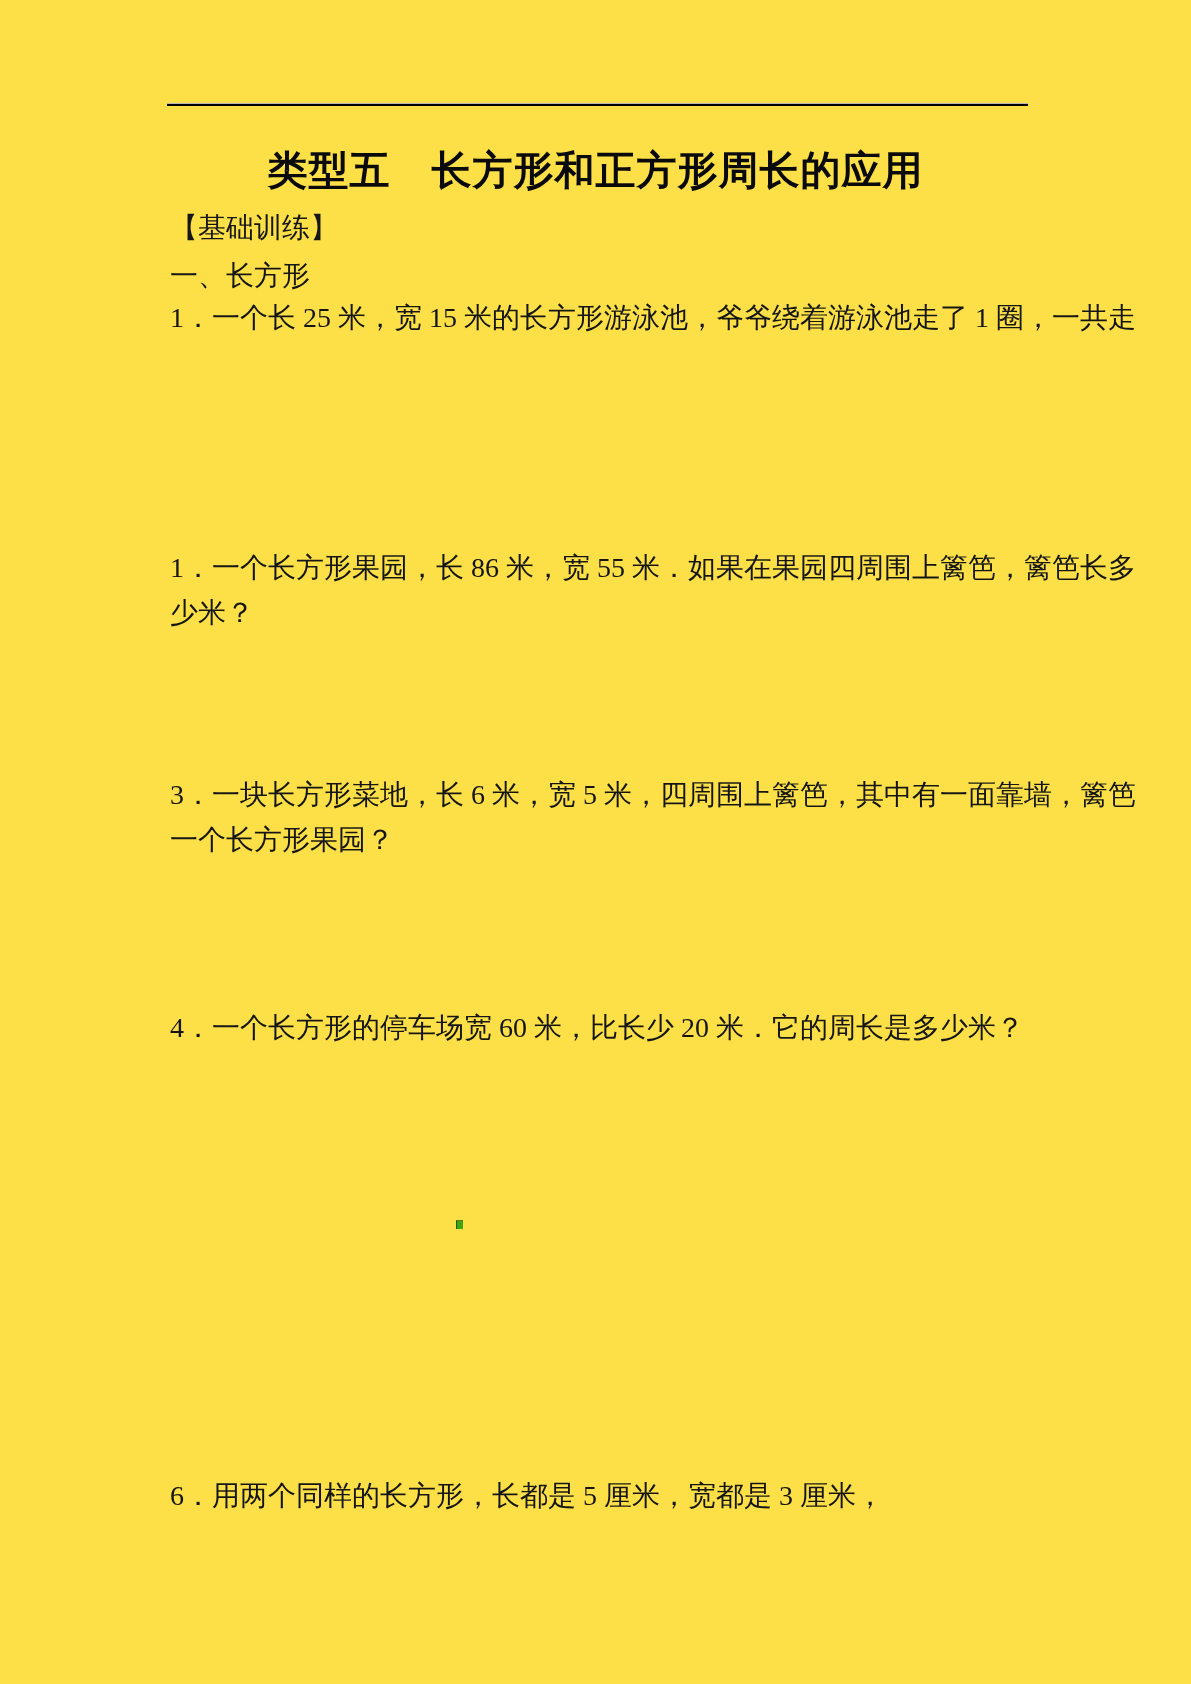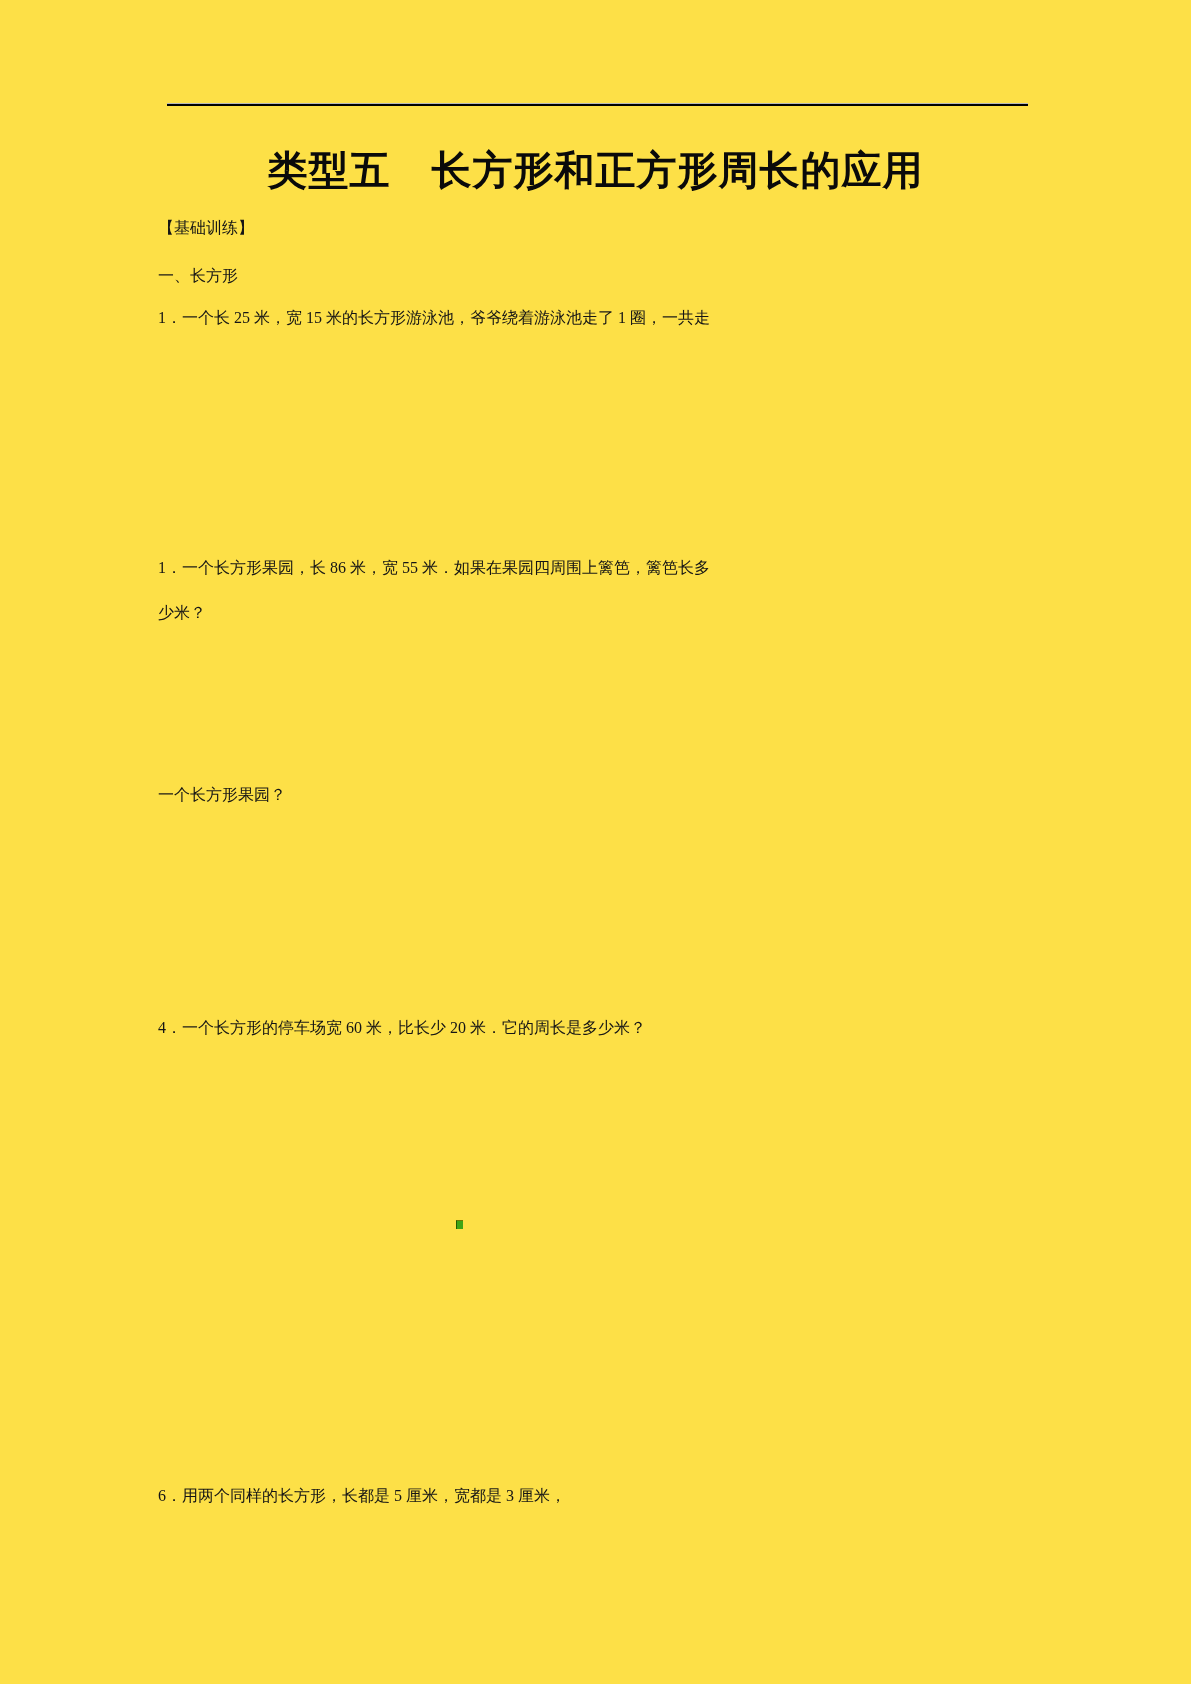--- a/index.html
+++ b/index.html
@@ -35,23 +35,23 @@
     font-family: "Liberation Sans", "DejaVu Sans", sans-serif;
     font-weight: 700;
     font-size: 40px;
     line-height: 48px;
     letter-spacing: 1px;
     color: #0a0a0a;
     white-space: nowrap;
   }
   .para {
     position: absolute;
-    left: 158px;
+    left: 170px;
     width: 870px;
-    font-size: 16px;
+    font-size: 28px;
     line-height: 45px;
     white-space: nowrap;
     color: #151515;
   }
   .para .qline {
     height: 45px;
   }
   .green-mark {
     position: absolute;
     left: 456px;
@@ -79,20 +79,21 @@
   <div class="para" style="top:295px">
     <div class="qline">1．一个长 25 米，宽 15 米的长方形游泳池，爷爷绕着游泳池走了 1 圈，一共走</div>
   </div>
 
   <div class="para" style="top:545px">
     <div class="qline">1．一个长方形果园，长 86 米，宽 55 米．如果在果园四周围上篱笆，篱笆长多</div>
     <div class="qline">少米？</div>
   </div>
 
   <div class="para" style="top:772px">
+    <div class="qline">3．一块长方形菜地，长 6 米，宽 5 米，四周围上篱笆，其中有一面靠墙，篱笆</div>
     <div class="qline">一个长方形果园？</div>
   </div>
 
   <div class="para" style="top:1005px">
     <div class="qline">4．一个长方形的停车场宽 60 米，比长少 20 米．它的周长是多少米？</div>
   </div>
 
 
   <div class="para" style="top:1473px">
     <div class="qline">6．用两个同样的长方形，长都是 5 厘米，宽都是 3 厘米，</div>

